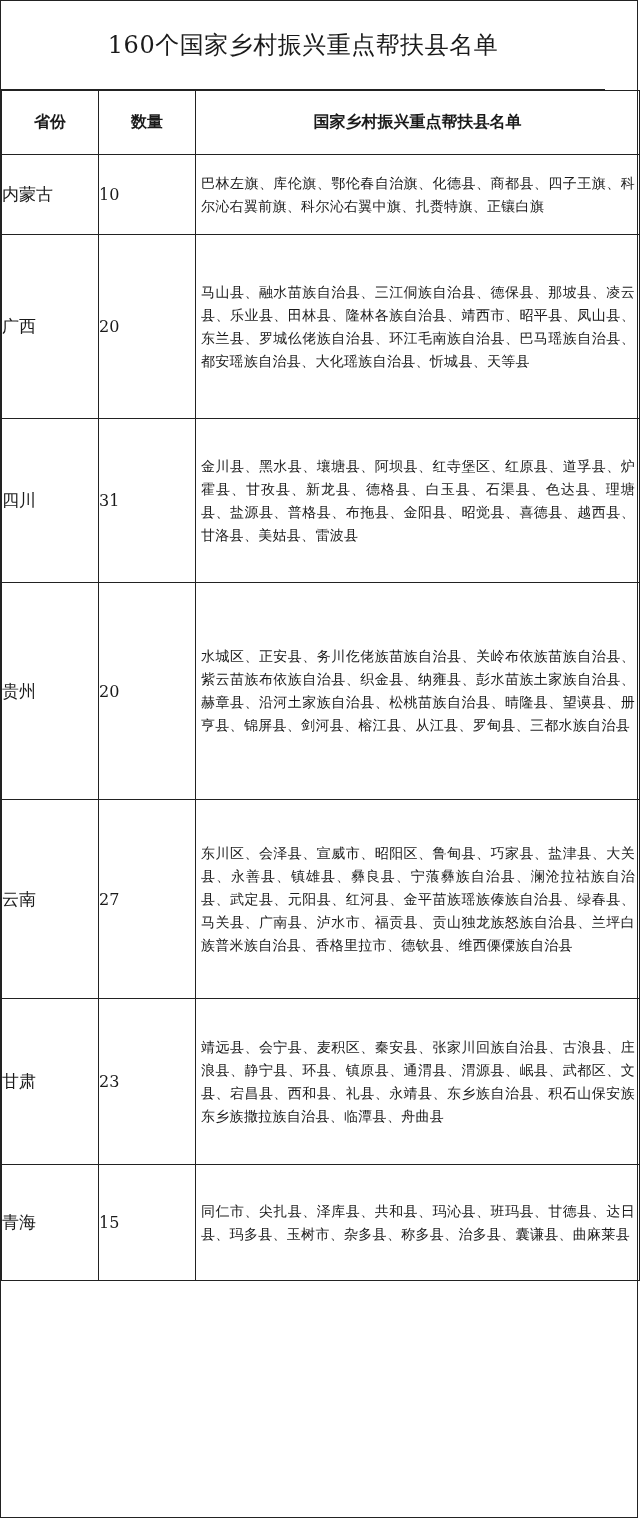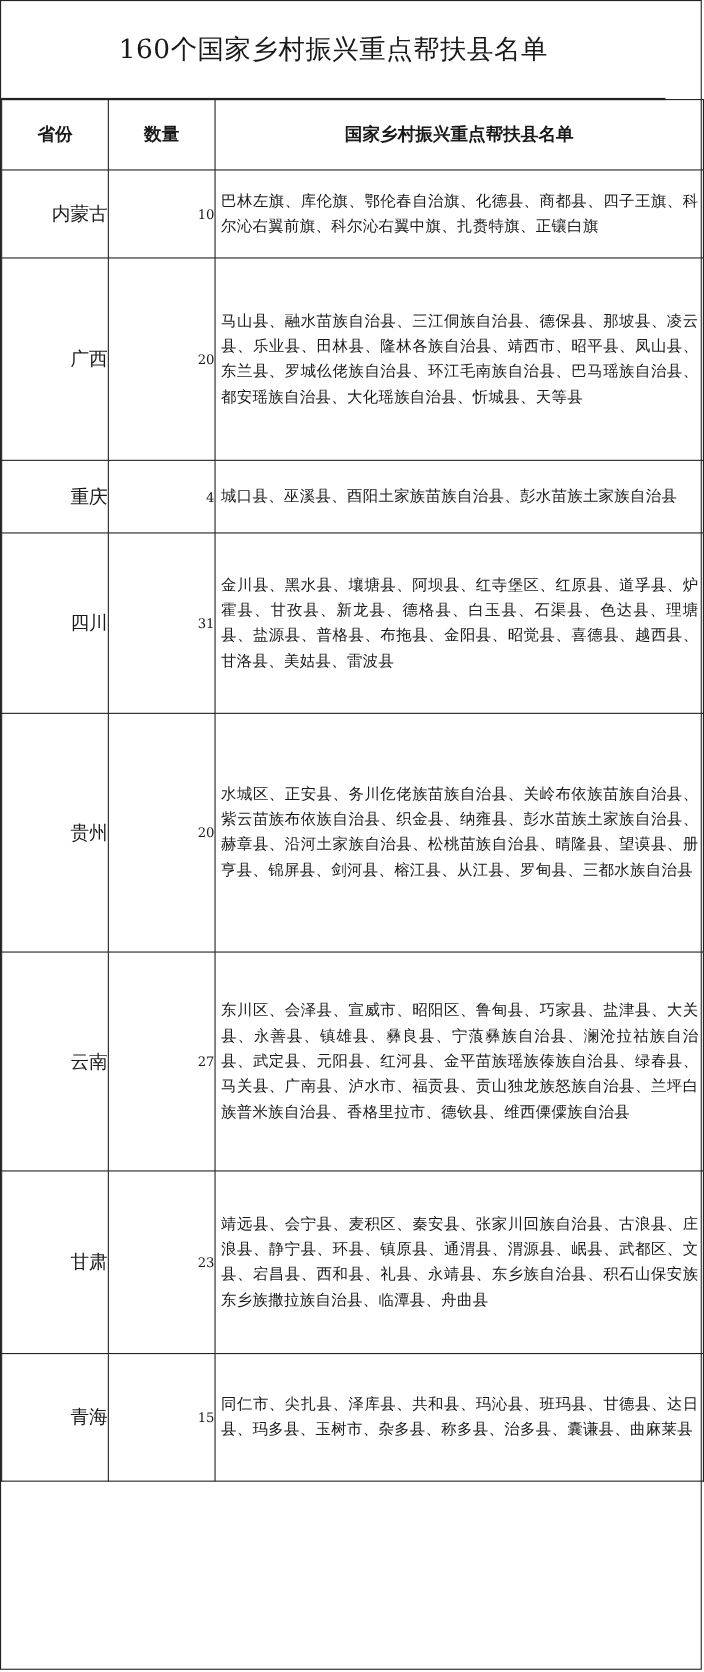--- a/index.html
+++ b/index.html
@@ -8,22 +8,22 @@
   .sheet { position: absolute; left: 0; top: 0; width: 638px; height: 1518px;
            border: 1px solid #222; box-sizing: border-box; }
   .title { position: absolute; left: 0; top: 0; width: 604px; height: 90px;
            border-bottom: 2px solid #222; box-sizing: border-box;
            display: flex; align-items: center; justify-content: center;
            font-size: 24px; letter-spacing: 0.5px; }
   table { position: absolute; left: 0; top: 89px; width: 638px; border-collapse: collapse; table-layout: fixed; }
   td, th { border: 1.5px solid #222; box-sizing: border-box; padding: 0; }
   th { font-family: "DejaVu Sans", "Liberation Sans", sans-serif; font-weight: bold; font-size: 16px;
        text-align: center; vertical-align: middle; height: 64px; }
-  td.prov, td.num { text-align: right; vertical-align: middle; font-size: 17px; }
-  td.num { font-size: 12px; }
+  td.prov, td.num { text-align: left; vertical-align: middle; font-size: 17px; }
+  td.num { font-size: 16px; }
   td.list { font-size: 14px; line-height: 23px; padding: 0 4px 0 5px; vertical-align: middle;
             text-align: justify; word-break: break-all; letter-spacing: 0.3px; }
   col.c1 { width: 97px; } col.c2 { width: 97px; } col.c3 { width: 444px; }
 </style>
 </head>
 <body>
 
 <div class="sheet">
   <div class="title">160个国家乡村振兴重点帮扶县名单</div>
   <table>
@@ -43,25 +43,20 @@
       <tr style="height: 80px;">
         <td class="prov">内蒙古</td>
         <td class="num">10</td>
         <td class="list">巴林左旗、库伦旗、鄂伦春自治旗、化德县、商都县、四子王旗、科尔沁右翼前旗、科尔沁右翼中旗、扎赉特旗、正镶白旗</td>
       </tr>
       <tr style="height: 184px;">
         <td class="prov">广西</td>
         <td class="num">20</td>
         <td class="list">马山县、融水苗族自治县、三江侗族自治县、德保县、那坡县、凌云县、乐业县、田林县、隆林各族自治县、靖西市、昭平县、凤山县、东兰县、罗城仫佬族自治县、环江毛南族自治县、巴马瑶族自治县、都安瑶族自治县、大化瑶族自治县、忻城县、天等县</td>
       </tr>
-      <tr style="height: 66px;">
-        <td class="prov">重庆</td>
-        <td class="num">4</td>
-        <td class="list">城口县、巫溪县、酉阳土家族苗族自治县、彭水苗族土家族自治县</td>
-      </tr>
       <tr style="height: 164px;">
         <td class="prov">四川</td>
         <td class="num">31</td>
         <td class="list">金川县、黑水县、壤塘县、阿坝县、红寺堡区、红原县、道孚县、炉霍县、甘孜县、新龙县、德格县、白玉县、石渠县、色达县、理塘县、盐源县、普格县、布拖县、金阳县、昭觉县、喜德县、越西县、甘洛县、美姑县、雷波县</td>
       </tr>
       <tr style="height: 217px;">
         <td class="prov">贵州</td>
         <td class="num">20</td>
         <td class="list">水城区、正安县、务川仡佬族苗族自治县、关岭布依族苗族自治县、紫云苗族布依族自治县、织金县、纳雍县、彭水苗族土家族自治县、赫章县、沿河土家族自治县、松桃苗族自治县、晴隆县、望谟县、册亨县、锦屏县、剑河县、榕江县、从江县、罗甸县、三都水族自治县</td>
       </tr>

